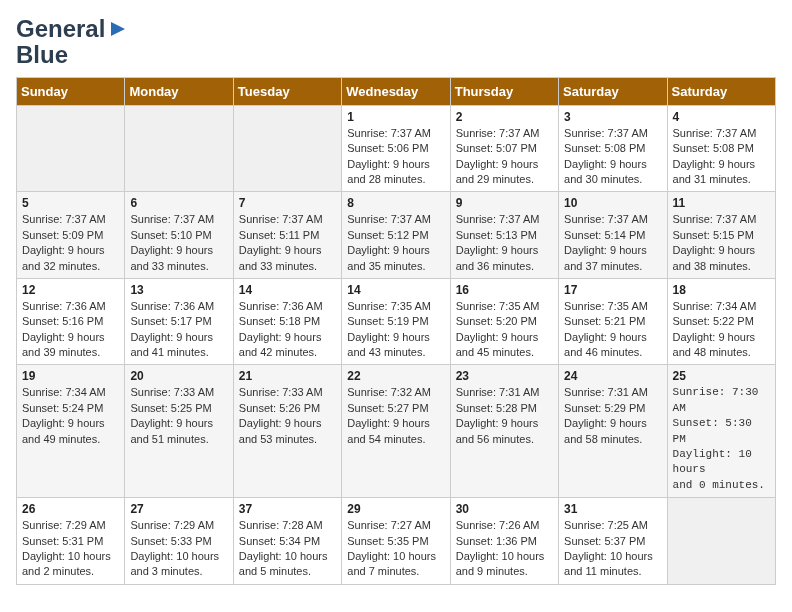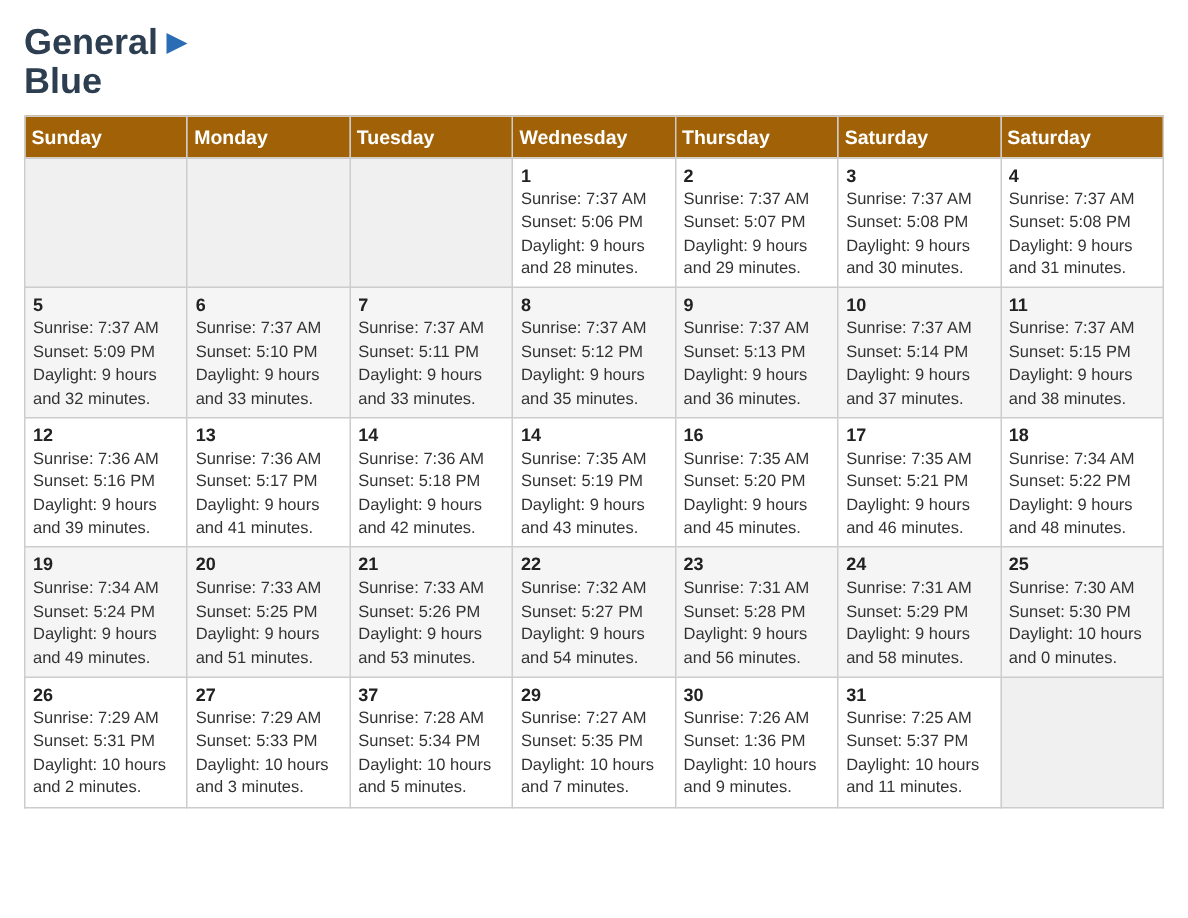--- a/index.html
+++ b/index.html
@@ -286,21 +286,21 @@
         </td>
         <td>
           <span class="day-num">24</span>
           <div class="cell-text" style="white-space: pre-line;">Sunrise: 7:31 AM
 Sunset: 5:29 PM
 Daylight: 9 hours
 and 58 minutes.</div>
         </td>
         <td>
           <span class="day-num">25</span>
-          <div class="cell-text" style="white-space: pre-line;">Sunrise: 7:30 AM
+          <div class="cell-text" style="white-space: pre-line; font-family: Liberation Mono, monospace;">Sunrise: 7:30 AM
 Sunset: 5:30 PM
 Daylight: 10 hours
 and 0 minutes.</div>
         </td>
       </tr>
       <tr>
         <td>
           <span class="day-num">26</span>
           <div class="cell-text" style="white-space: pre-line;">Sunrise: 7:29 AM
 Sunset: 5:31 PM

